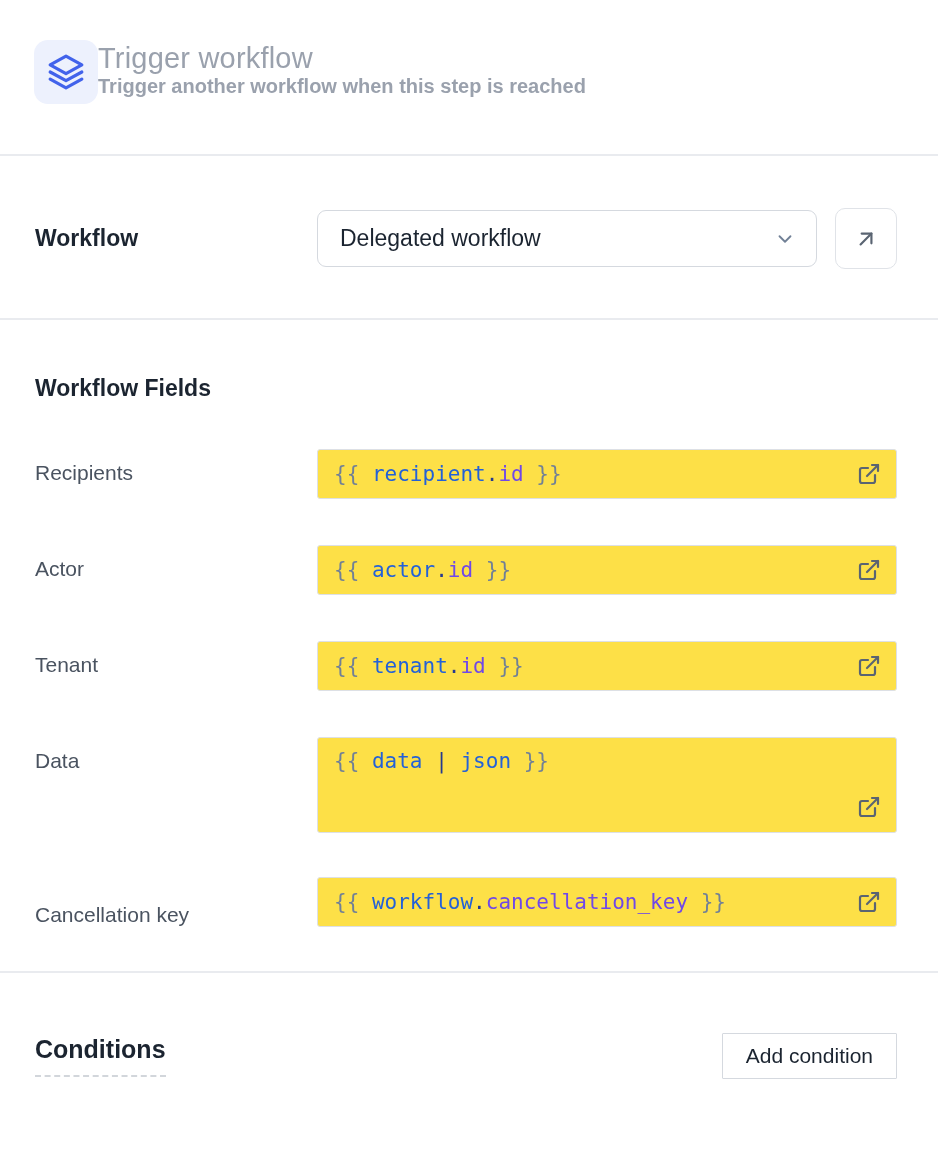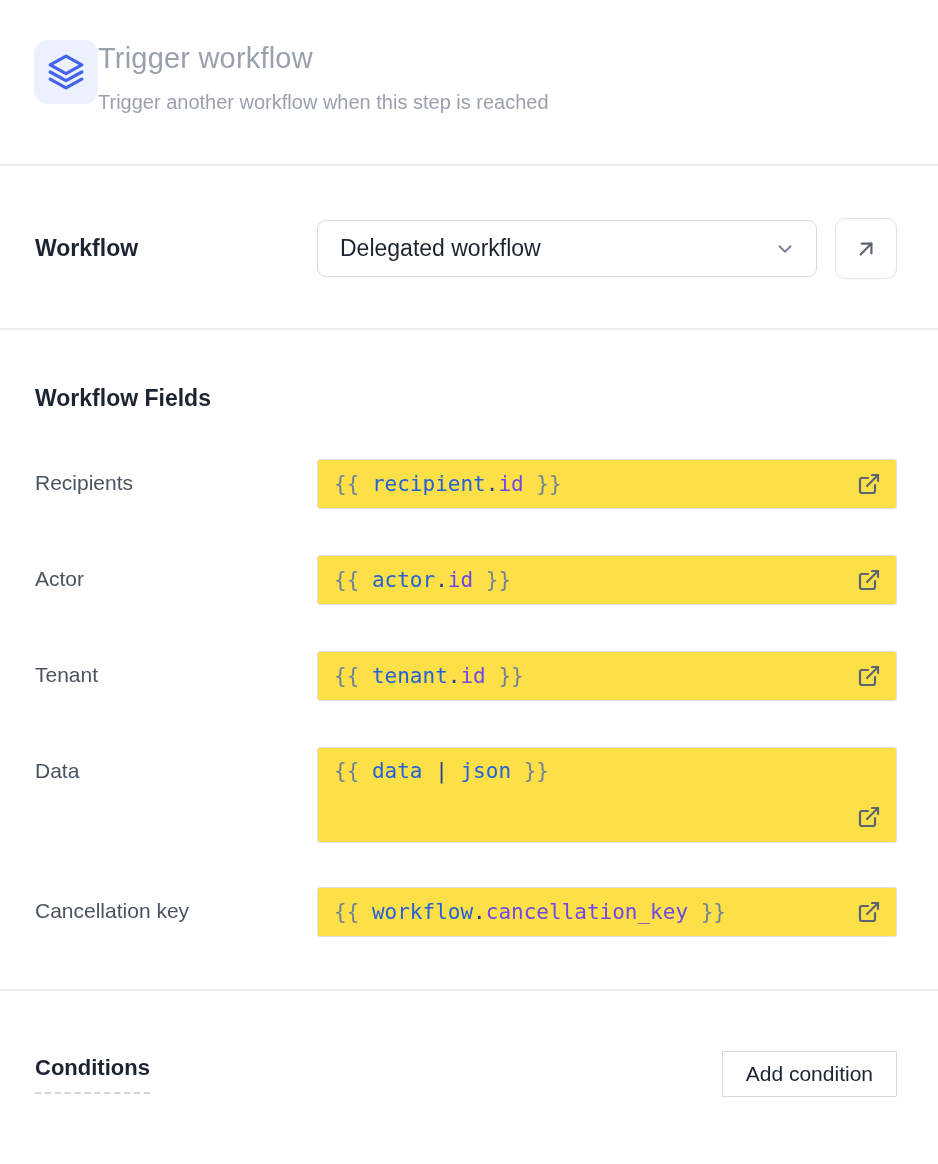--- a/index.html
+++ b/index.html
@@ -12,62 +12,62 @@
   .divider { border:none; border-top:2px solid #e9ebef; width:100%; }
 
   
   .header { display:flex; align-items:flex-start; padding:40px 40px 50px 34px; }
   .icon-box {
     width:64px; height:64px; border-radius:14px; background:#edf1fd;
     display:flex; align-items:center; justify-content:center; flex:0 0 auto;
   }
   .header-text { padding-top:2px; }
   .page-title { font-size:29px; font-weight:400; color:#9aa1ad; letter-spacing:.2px; }
-  .page-subtitle { margin-top:16px; font-size:20px; font-weight:400; color:#9aa1ad; }
+  .page-subtitle { margin-top:0; font-size:20px; font-weight:700; color:#9aa1ad; }
 
   
   .section-workflow { padding:52px 41px 49px 35px; }
   .wf-row { display:flex; align-items:center; }
   .wf-label { width:282px; flex:0 0 282px; font-size:23px; font-weight:700; color:#1b2430; }
   .select {
     flex:1; height:57px; background:#fff; border:1px solid #d5d9df; border-radius:9px;
     display:flex; align-items:center; justify-content:space-between;
     padding:0 20px 0 22px; font-size:23px; color:#1b2430; cursor:pointer;
   }
   .sq-btn {
     margin-left:18px; width:62px; height:61px; flex:0 0 auto; background:#fff;
     border:1px solid #e0e3e8; border-radius:10px;
     display:flex; align-items:center; justify-content:center; cursor:pointer;
   }
 
   
   .section-fields { padding:55px 41px 44px 35px; }
   .fields-heading { font-size:23px; font-weight:700; color:#1b2430; margin-bottom:47px; }
   .field-row { display:flex; align-items:flex-start; margin-bottom:46px; }
-  .field-row:last-child { margin-bottom:8px; }
+  .field-row:last-child { margin-bottom:0;align-items:flex-end; }
   .field-row.tall { margin-bottom:44px; }
   .field-label { width:282px; flex:0 0 282px; font-size:21px; color:#4a5360; padding-top:12px; }
   .field-box {
     flex:1; min-height:50px; background:#fde047; border:1px solid #dde0e5; border-radius:3px;
     display:flex; align-items:center; padding:0 15px 0 16px; position:relative;
   }
   .field-box.tall { height:96px; align-items:flex-start; padding-top:11px; }
   .code { flex:1; font-family:"DejaVu Sans Mono", monospace; font-size:21px; white-space:pre; }
   .tok-punct { color:#718096; }
   .tok-var   { color:#2361d8; }
   .tok-op    { color:#25398f; }
   .tok-prop  { color:#7048e8; }
   .ext-btn { display:flex; align-items:center; justify-content:center; cursor:pointer;
              background:none; border:none; padding:0; flex:0 0 auto; }
   .field-box.tall .ext-btn { position:absolute; right:15px; bottom:13px; }
 
   
   .section-conditions { padding:60px 41px 0 35px; display:flex; align-items:center; justify-content:space-between; }
   .conditions-heading {
-    display:inline-block; font-size:22px; font-weight:700; color:#1b2430;
+    display:inline-block; font-size:25px; font-weight:700; color:#1b2430;
     padding-bottom:11px; border-bottom:2px dashed #d2d6db; cursor:help;
   }
   .add-btn {
     height:46px; padding:0 23px; background:#fff; border:1px solid #d5d9df; border-radius:1px;
     font-family:"Liberation Sans", sans-serif; font-size:21px; font-weight:500; color:#1b2430; cursor:pointer;
   }
   svg { display:block; }
 </style>
 </head>
 <body>

